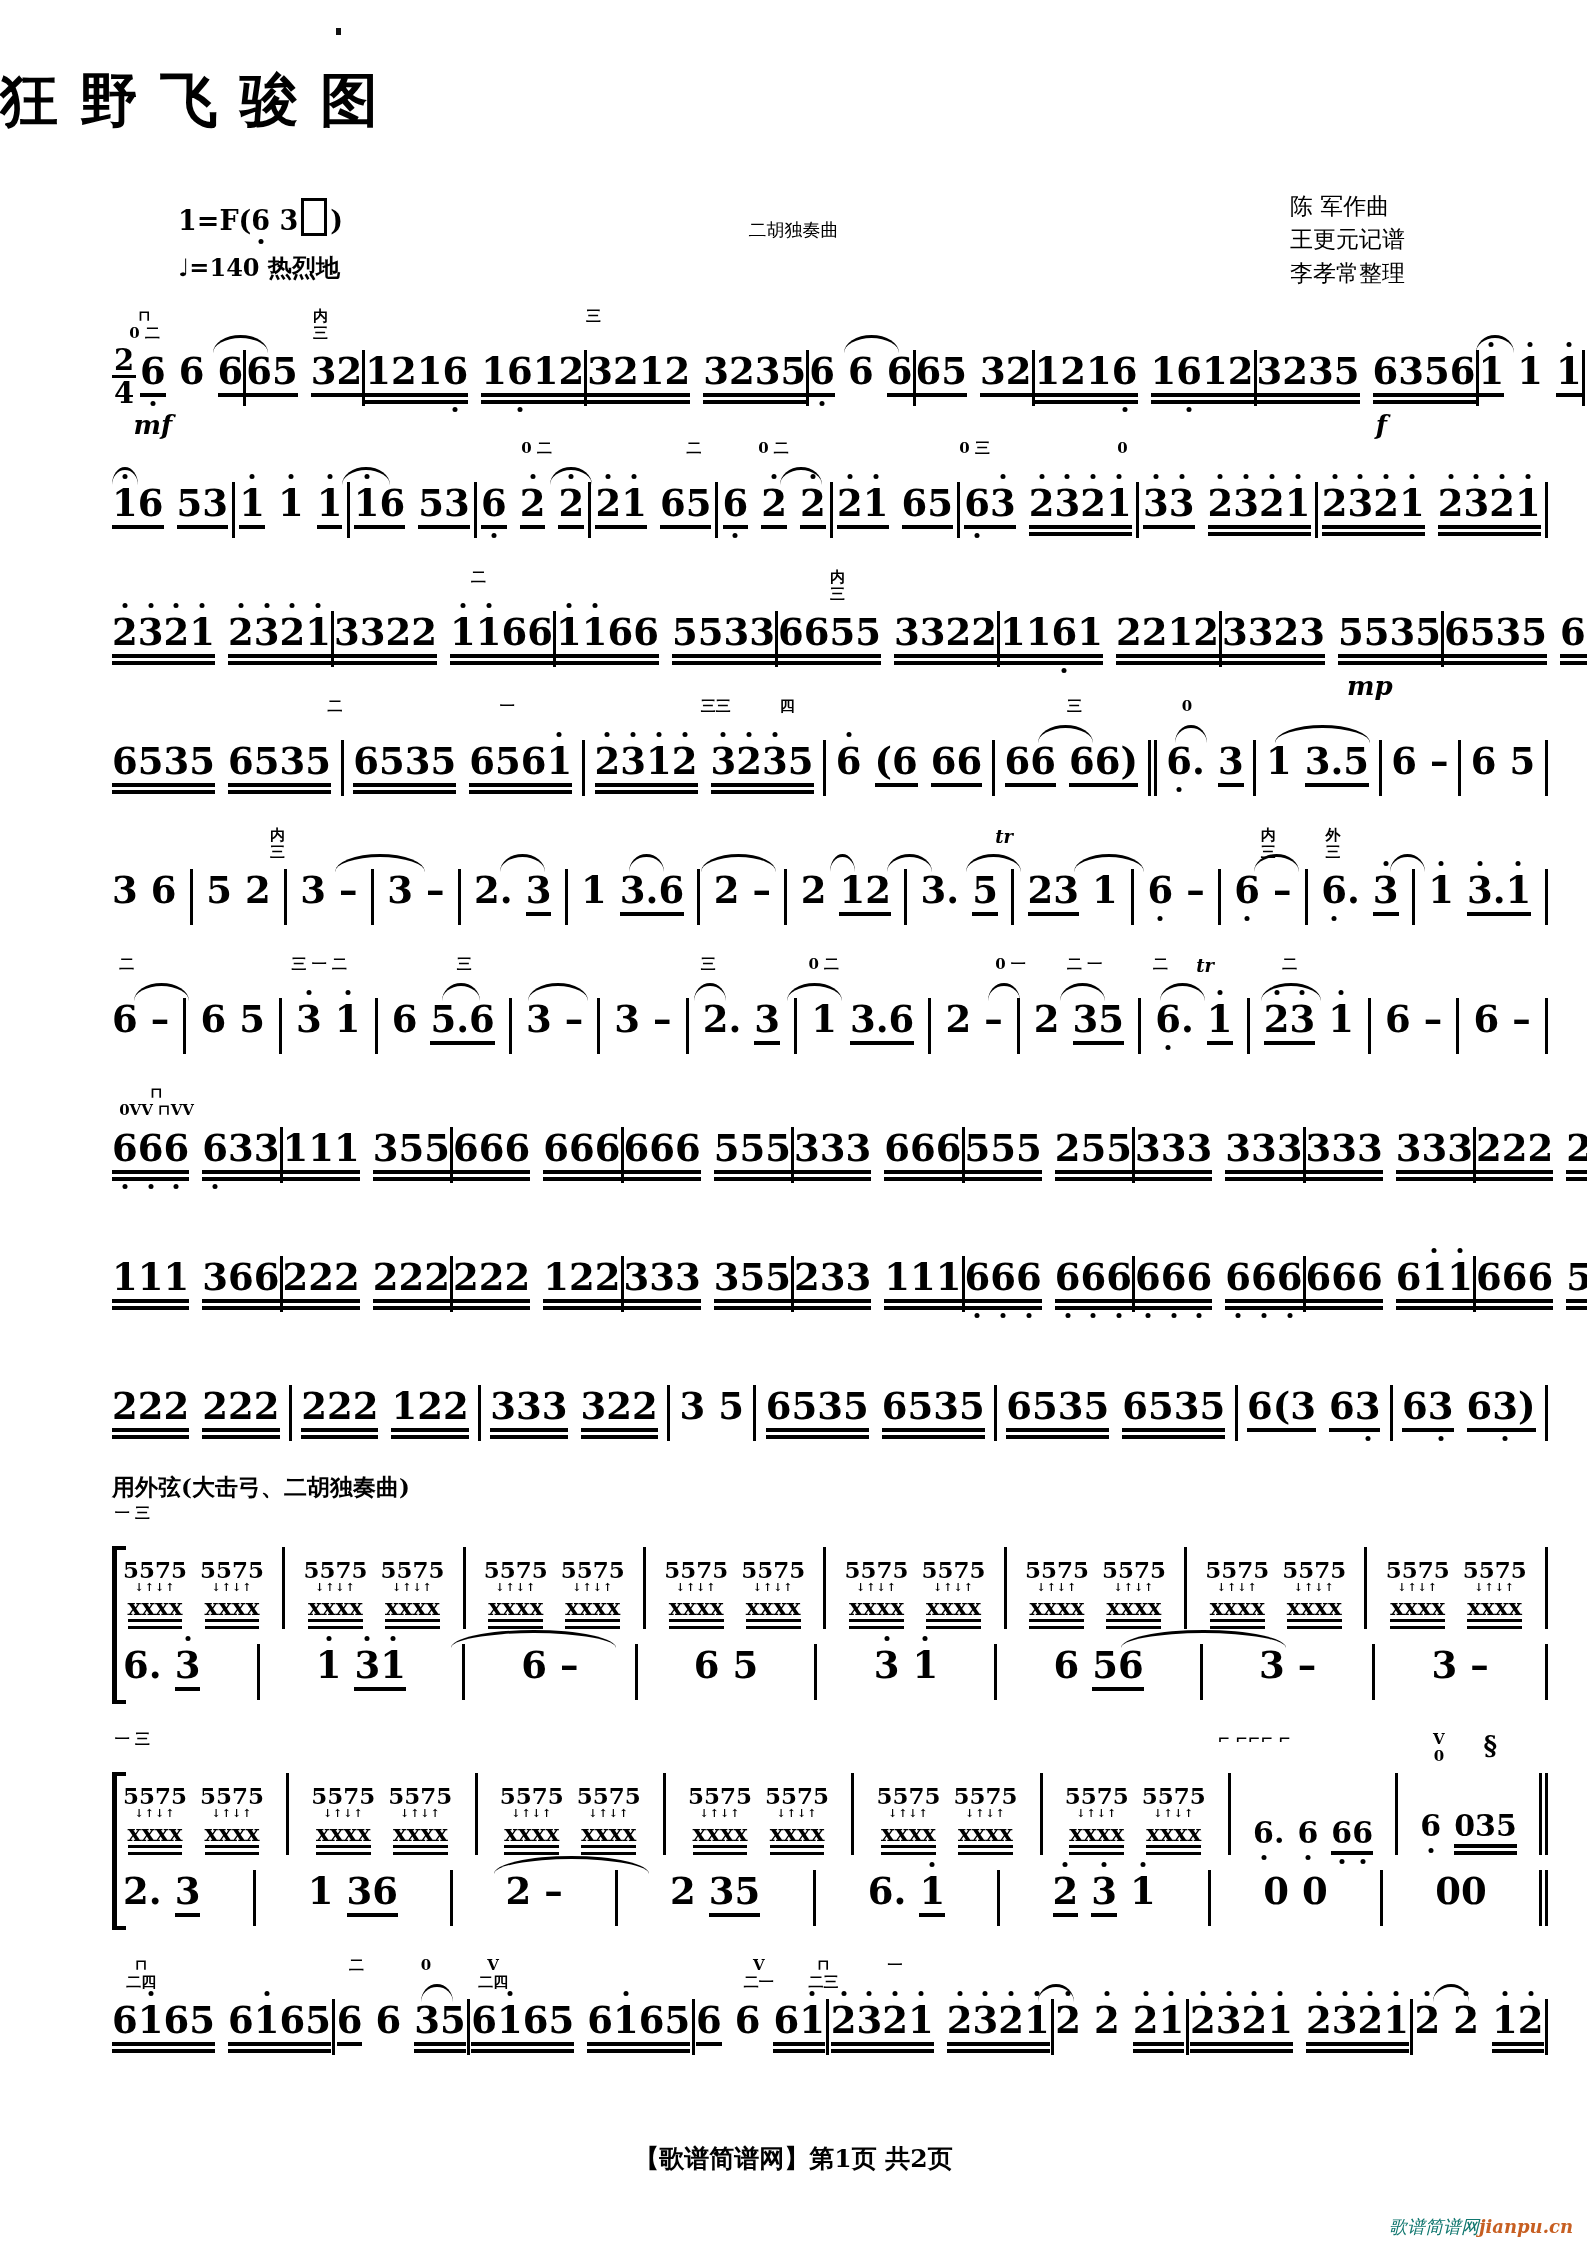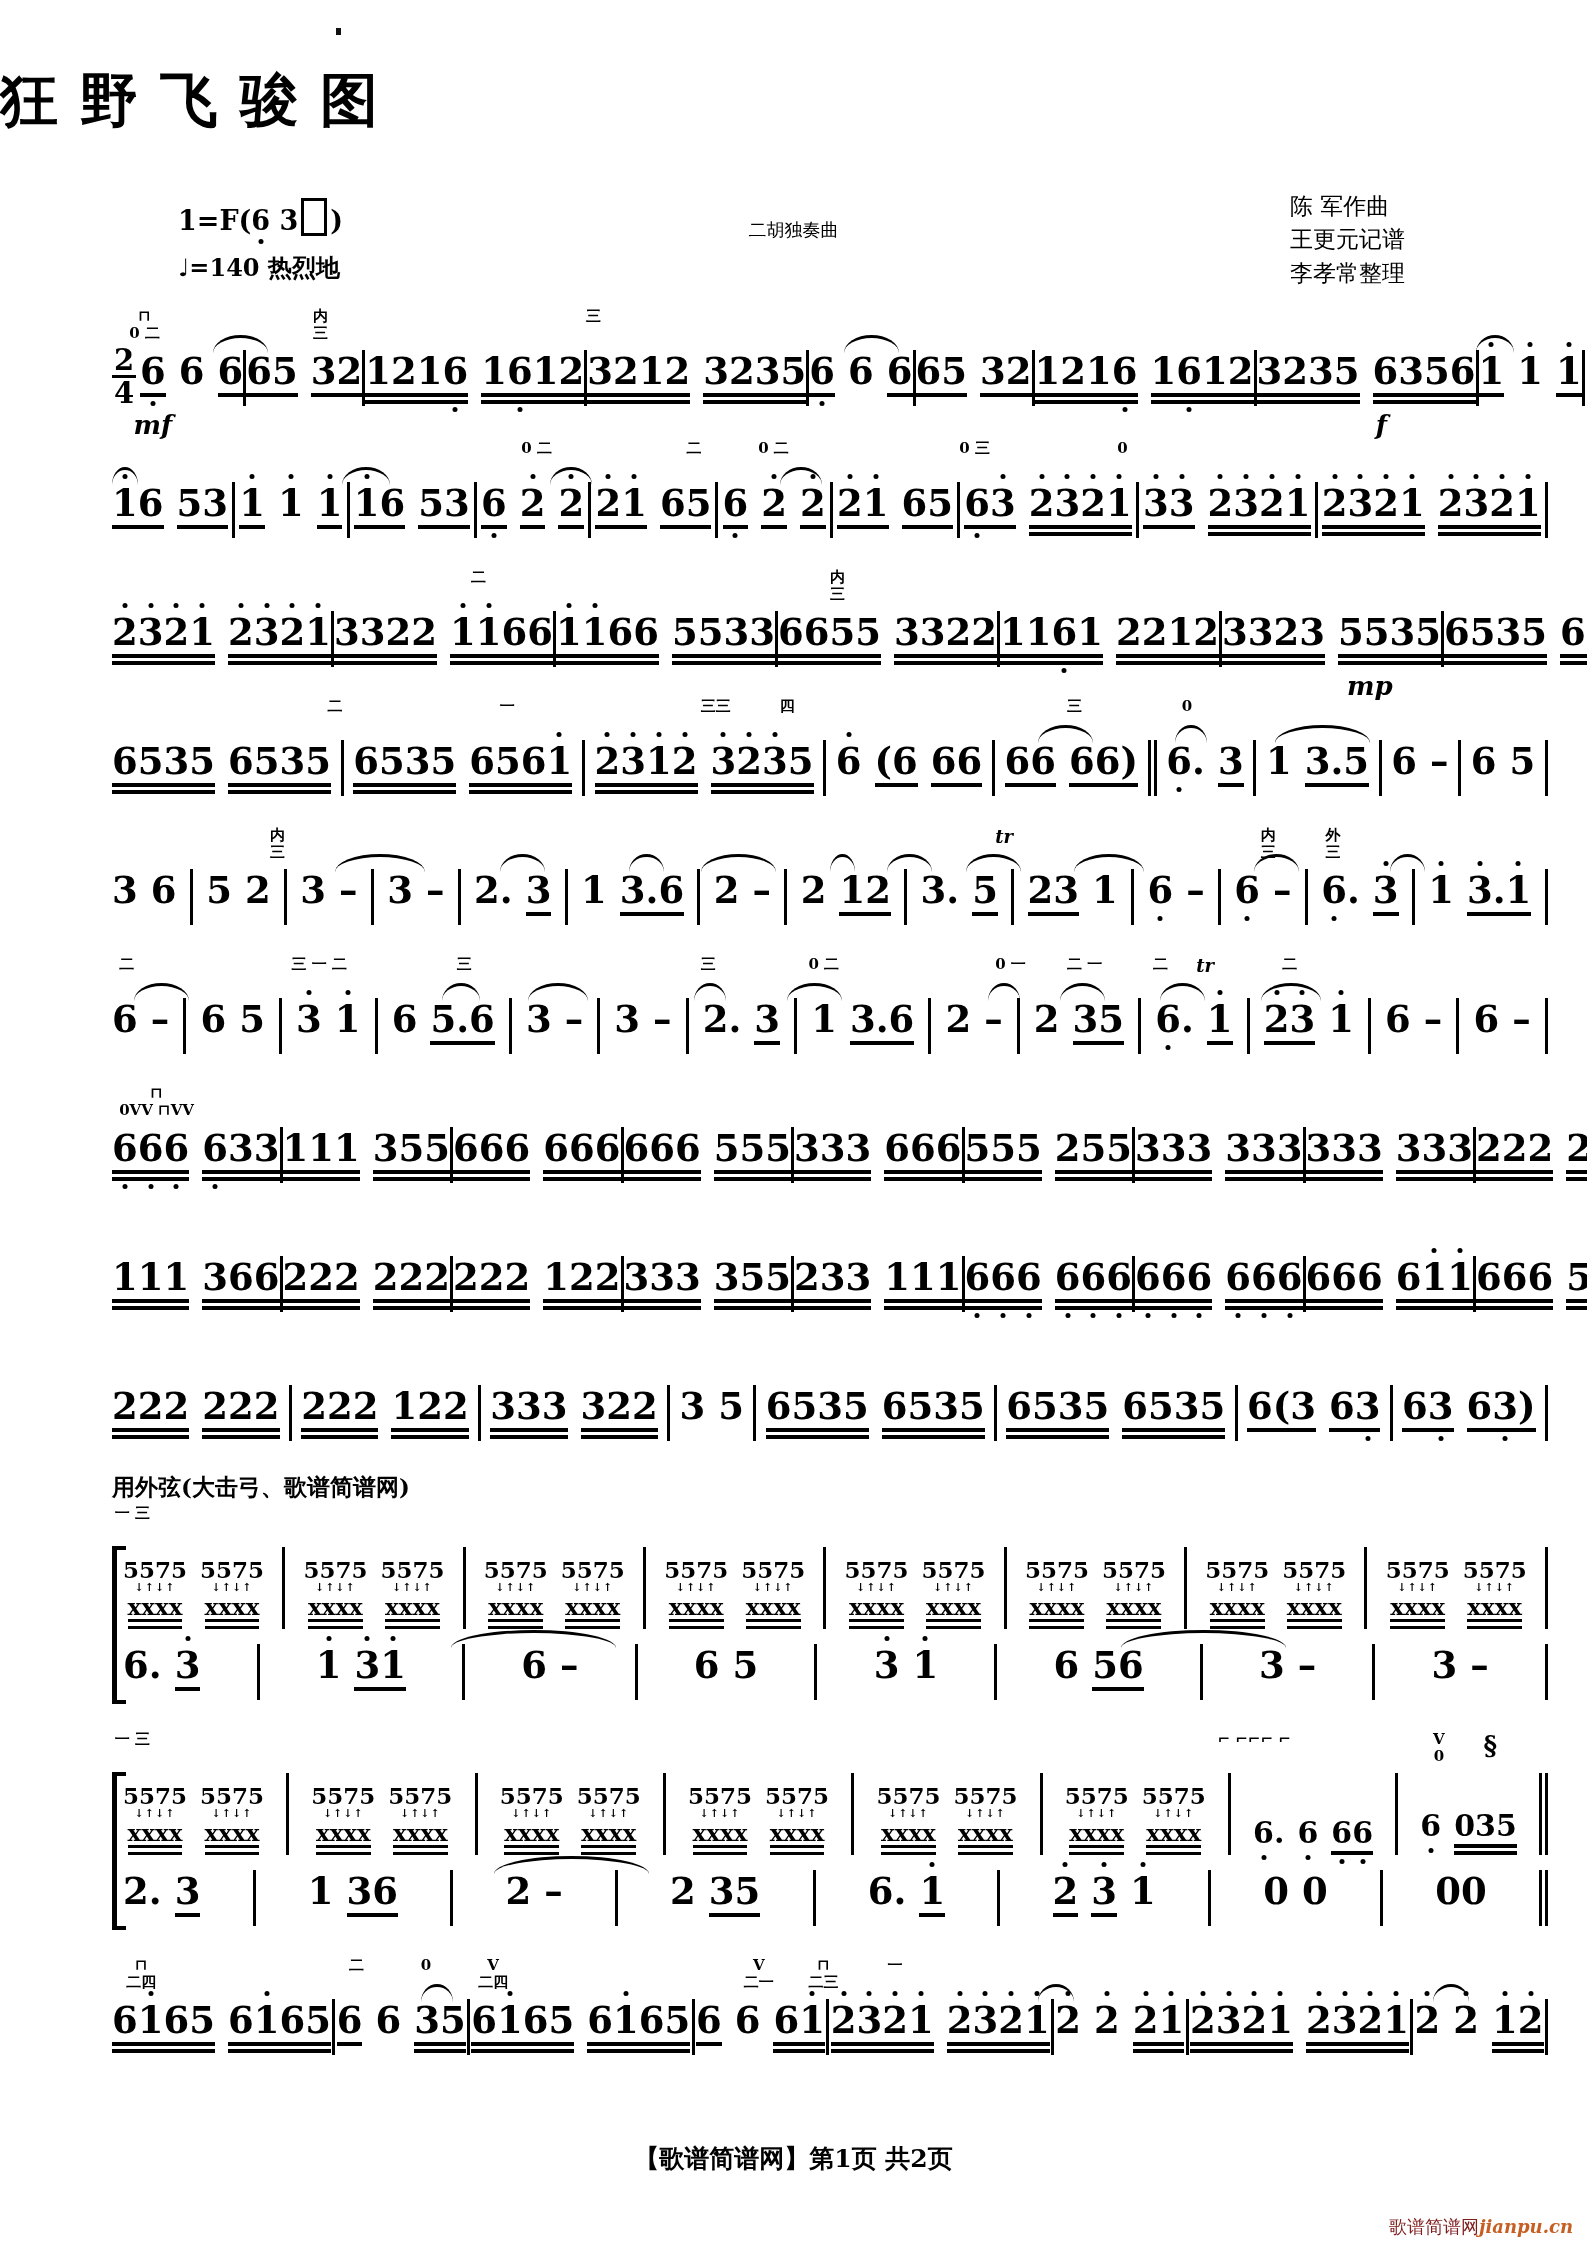--- a/index.html
+++ b/index.html
@@ -59,21 +59,21 @@
   .stack::before,.stack::after{content:"";position:absolute;left:-5px;width:14px;height:4px;background:#000;}
   .stack::before{top:-4px;} .stack::after{bottom:-4px;}
   .timesig{display:flex;flex-direction:column;align-items:center;font-size:29px;
            font-weight:bold;margin:-8px 4px 0 0;line-height:1.05;}
   .timesig i{display:block;width:24px;height:3px;background:#000;font-style:normal;}
   .dyn{position:absolute;top:102px;font-style:italic;font-weight:bold;font-size:26px;
        font-family:"DejaVu Serif",serif;}
   .footer{position:absolute;top:2142px;left:0;width:100%;text-align:center;
           font-size:25px;font-weight:bold;}
   .watermark{position:absolute;right:14px;bottom:6px;font-size:18px;}
-  .wm-gray{color:#7f1d1d;}
+  .wm-gray{color:#0f766e;font-style:italic;}
   .wm-orange{color:#c75f22;font-style:italic;font-weight:bold;}
 </style>
 </head>
 <body>
 
 <div class="topdot"></div>
 
 <div class="title">狂野飞骏图</div>
 <div class="subtitle">二胡独奏曲</div>
 
@@ -1262,21 +1262,21 @@
           <span class="grp u1">
             <span class="ch">6</span>
             <span class="ch">3<span class="dot b"></span></span>
             <span class="ch">)</span>
           </span>
         </span>
         <span class="bar"></span>
       </div>
     </div>
     <div class="system dbl">
-      <div class="seclabel">用外弦(大击弓、歌谱简谱网)</div>
+      <div class="seclabel">用外弦(大击弓、二胡独奏曲)</div>
       <div class="ann">
         <span class="antext" style="left: 0.2%;">一 三</span>
       </div>
       <div class="stack">
         <div class="notes percrow">
           <span class="measure">
             <span class="perc">
               <span class="pt">5575</span>
               <span class="pa">↓↑↓↑</span>
               <span class="px">xxxx</span>

